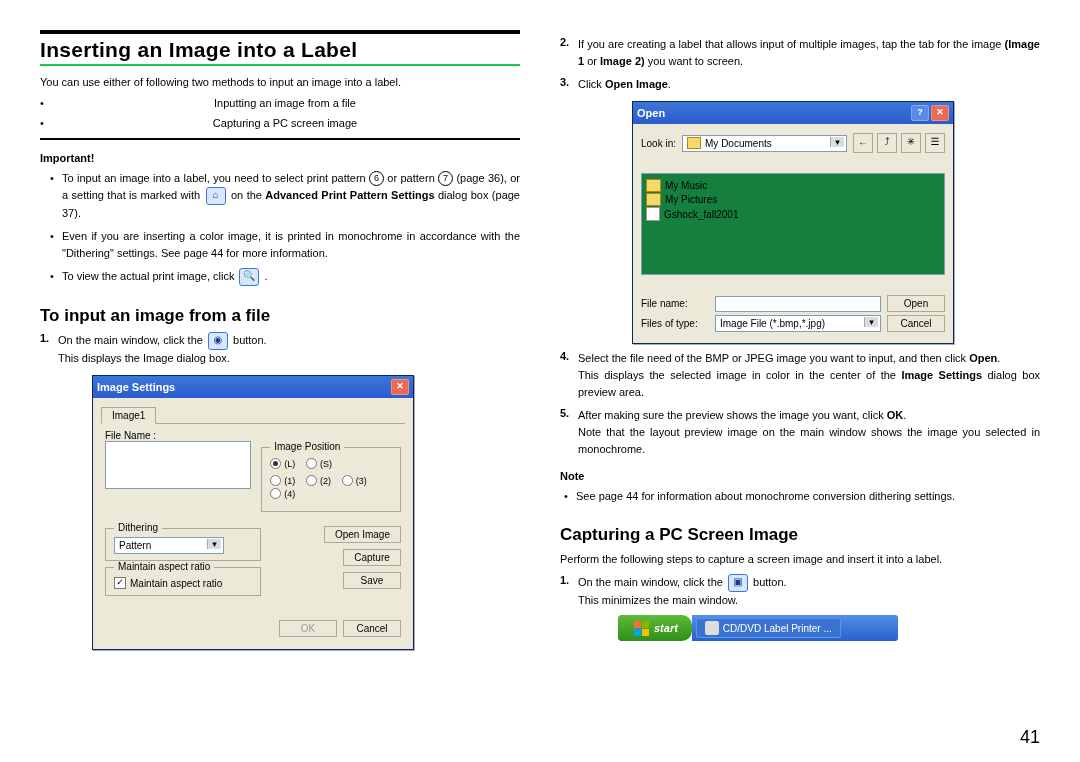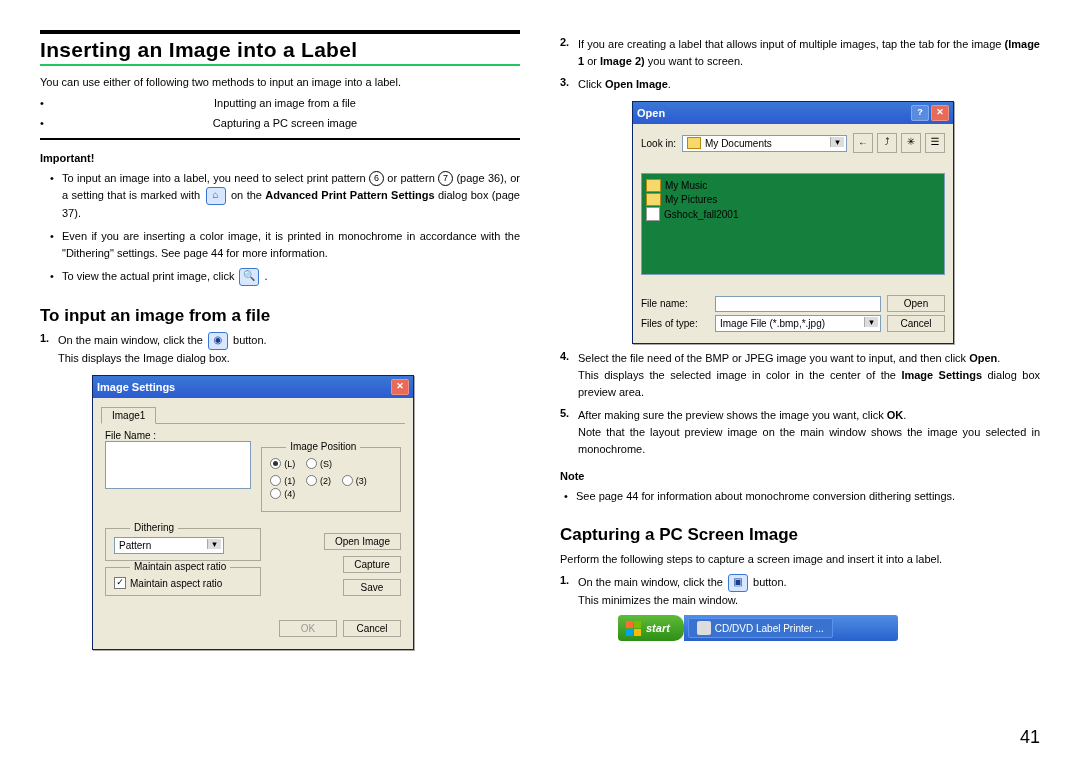--- a/index.html
+++ b/index.html
@@ -81,21 +81,21 @@
   }
   .tb-btn.help { background:#5a8be3; }
   .dlg-body { padding: 6px 8px 8px 8px; }
   .groupbox {
     border: 1px solid #aca899;
     padding: 8px 8px 6px 8px;
     margin: 6px 0;
     position: relative;
   }
   .groupbox .legend {
-    position: absolute; top: -7px; left: 24px;
+    position: absolute; top: -7px; left: 8px;
     background: #ece9d8; padding: 0 4px; font-size:10px;
   }
   .field-row { display:flex; align-items:center; gap:6px; margin:3px 0; }
   .lbl { font-size:10px; }
   .textbox {
     background:#fff; border:1px solid #7f9db9;
     height:16px; flex:1; padding:1px 3px; font-size:10px;
     box-sizing: border-box;
   }
   .textbox.big { height:48px; }
@@ -152,21 +152,21 @@
   
   .taskbar {
     display:flex; height:26px; margin:6px 0 0 58px; width:280px;
     font-family:Tahoma,Verdana,sans-serif; font-size:11px;
     border-radius:3px; overflow:hidden;
   }
   .start-btn {
     background: linear-gradient(#5fbb3a,#2c8f14);
     color:#fff; font-weight:bold; font-style:italic;
     display:flex; align-items:center; gap:5px;
-    padding:0 14px 0 8px;
+    padding:0 14px 0 16px;
     border-radius:3px 10px 10px 3px;
   }
   .start-btn .win {
     width:15px;height:15px;display:grid;
     grid-template-columns:1fr 1fr; grid-template-rows:1fr 1fr; gap:1px;
   }
   .start-btn .win span:nth-child(1){background:#ff6b35;}
   .start-btn .win span:nth-child(2){background:#7fba00;}
   .start-btn .win span:nth-child(3){background:#00a4ef;}
   .start-btn .win span:nth-child(4){background:#ffb900;}
@@ -264,21 +264,21 @@
                       <span class="r"></span>
                       <span>(3)</span>
                     </span>
                 <span class="radio">
                       <span class="r"></span>
                       <span>(4)</span>
                     </span>
               </div>
             </div>
           </div>
-          <div style="display:flex;gap:10px;align-items:center;margin-top:4px;">
+          <div style="display:flex;gap:10px;align-items:flex-start;margin-top:4px;">
             <div style="flex:1.2;">
               <div class="groupbox">
                 <div class="legend">Dithering</div>
                 <div class="combo" style="width:110px;">
                       <span>Pattern</span>
                     </div>
               </div>
               <div class="groupbox">
                 <div class="legend">Maintain aspect ratio</div>
                 <span class="chk">

